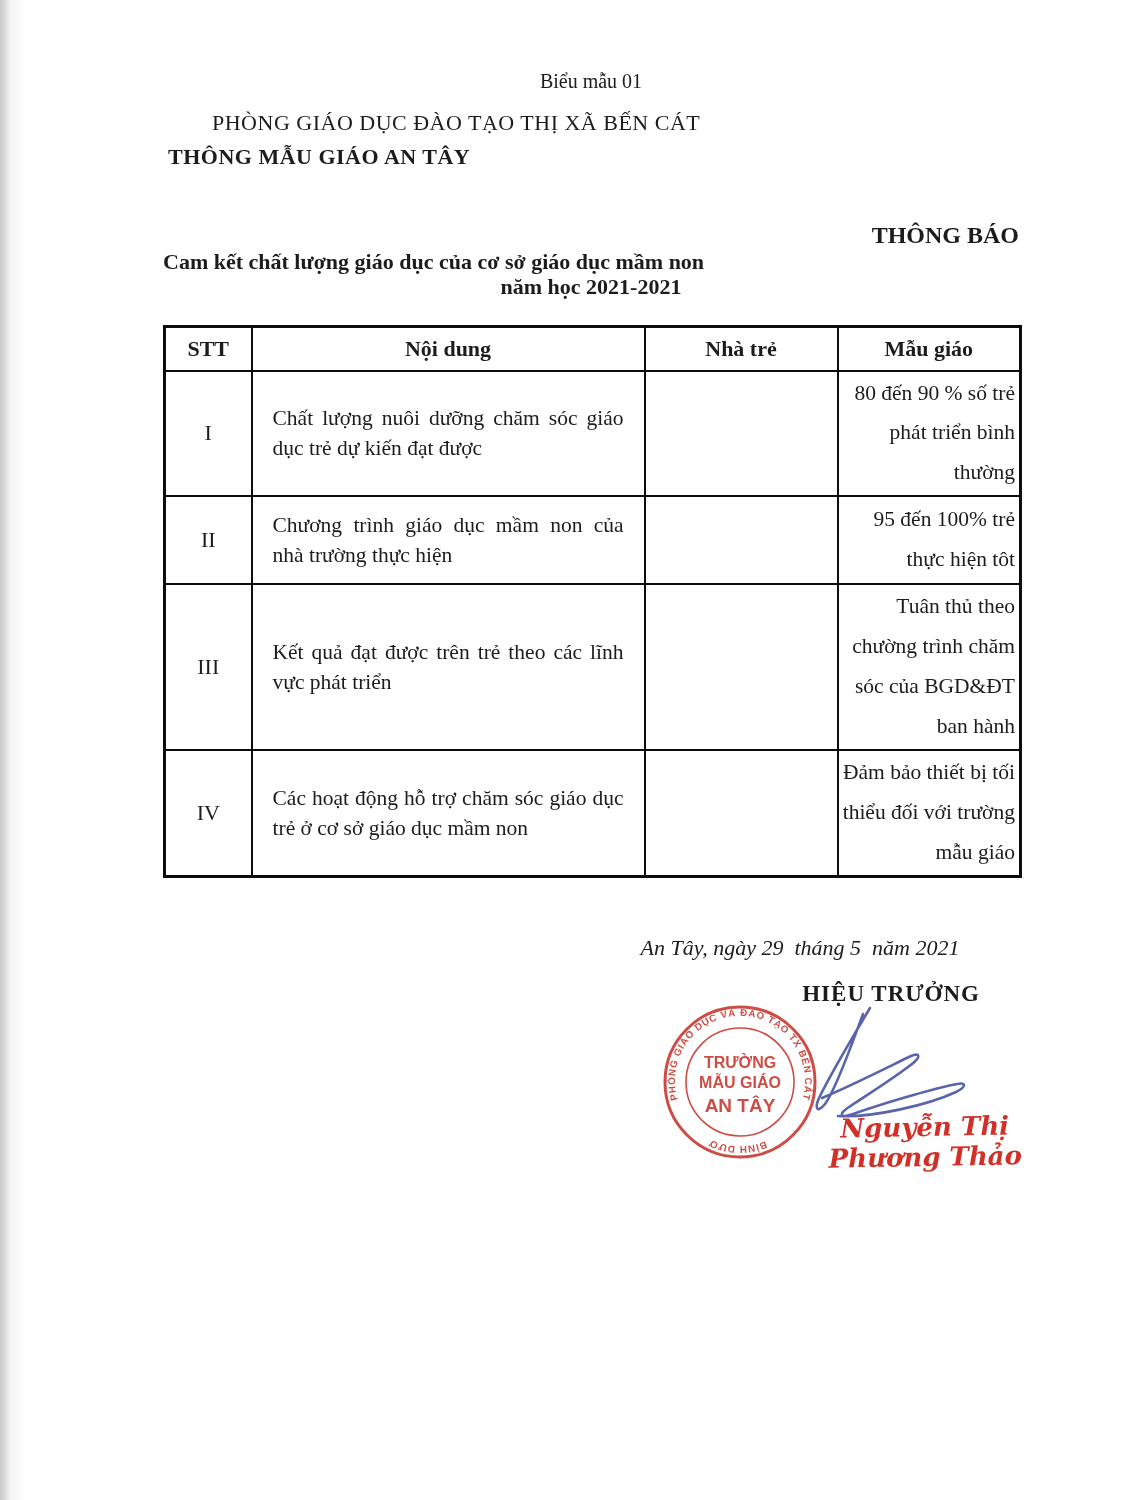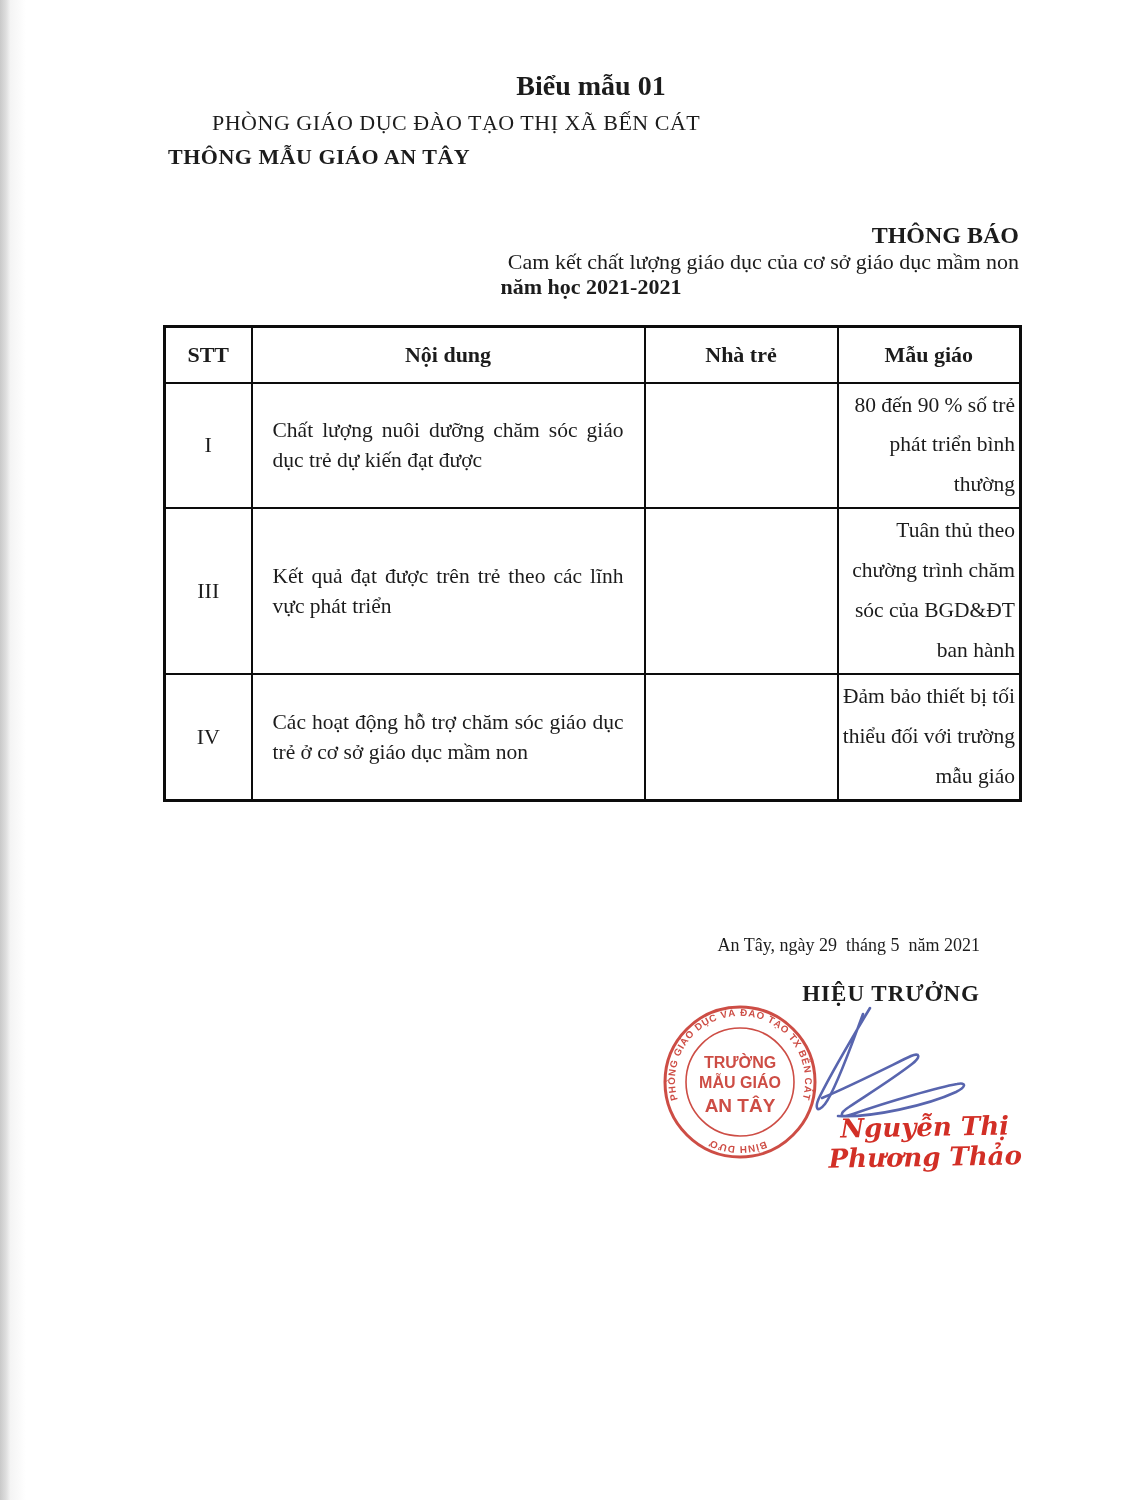--- a/index.html
+++ b/index.html
@@ -21,21 +21,21 @@
   .scan-edge2 {
     position: absolute;
     left: 10px; top: 0; bottom: 0;
     width: 16px;
     background: linear-gradient(to right, #f4f4f4, #ffffff);
   }
   .form-label {
     position: absolute;
     left: 163px; top: 70px; width: 856px;
     text-align: center;
-    font-size: 28px; font-weight: bold;
+    font-size: 20px; font-weight: normal;
   }
   .dept-line {
     position: absolute;
     left: 168px; top: 110px;
     font-size: 22px;
     letter-spacing: 0.5px;
     margin-left: 44px;
   }
   .school-line {
     position: absolute;
@@ -45,22 +45,22 @@
   }
   .heading {
     position: absolute;
     left: 163px; top: 222px; width: 856px;
     text-align: right;
     font-size: 24px; font-weight: bold;
   }
   .subheading {
     position: absolute;
     left: 163px; top: 249px; width: 856px;
-    text-align: right;
-    font-size: 22px; font-weight: normal;
+    text-align: left;
+    font-size: 22px; font-weight: bold;
   }
   .school-year {
     position: absolute;
     left: 163px; top: 274px; width: 856px;
     text-align: center;
     font-size: 22px; font-weight: bold;
   }
   table.commit-table {
     position: absolute;
     left: 163px; top: 325px;
@@ -77,30 +77,31 @@
   table.commit-table { border: 3px solid #0c0c0c; }
   th.h-cell { font-size: 22px; font-weight: bold; text-align: center; padding: 2px; }
   td.stt-cell { text-align: center; font-size: 22px; padding: 2px; }
   td.nd-cell { text-align: justify; padding: 2px 20px; line-height: 1.42; }
   td.nt-cell { padding: 2px; }
   td.mg-cell { text-align: right; padding: 2px 4px; line-height: 1.86; }
   .col-stt { width: 87px; }
   .col-nd  { width: 393px; }
   .col-nt  { width: 193px; }
   .col-mg  { width: 183px; }
-  .row-h  { height: 56px; }
+  .row-h  { height: 44px; }
   .row-1  { height: 121px; }
   .row-2  { height: 88px; }
   .row-3  { height: 153px; }
   .row-4  { height: 124px; }
   .date-line {
     position: absolute;
     left: 620px; top: 935px; width: 360px;
-    text-align: right;
-    font-size: 18px;
+    text-align: center;
+    font-style: italic;
+    font-size: 22px;
     white-space: pre-wrap;
   }
   .sig-title {
     position: absolute;
     left: 620px; top: 981px; width: 360px;
     text-align: right;
     font-size: 23px; font-weight: bold;
     letter-spacing: 1px;
   }
   .stamp-svg {
@@ -154,20 +155,26 @@
       <th class="h-cell">STT</th>
       <th class="h-cell">Nội dung</th>
       <th class="h-cell">Nhà trẻ</th>
       <th class="h-cell">Mẫu giáo</th>
     </tr>
     <tr class="row-1">
       <td class="stt-cell">I</td>
       <td class="nd-cell">Chất lượng nuôi dưỡng chăm sóc giáo dục trẻ dự kiến đạt được</td>
       <td class="nt-cell"></td>
       <td class="mg-cell">80 đến 90 % số trẻ phát triển bình thường</td>
+    </tr>
+    <tr class="row-2">
+      <td class="stt-cell">II</td>
+      <td class="nd-cell">Chương trình giáo dục mầm non của nhà trường thực hiện</td>
+      <td class="nt-cell"></td>
+      <td class="mg-cell">95 đến 100% trẻ thực hiện tôt</td>
     </tr>
     <tr class="row-3">
       <td class="stt-cell">III</td>
       <td class="nd-cell">Kết quả đạt được trên trẻ theo các lĩnh vực phát triển</td>
       <td class="nt-cell"></td>
       <td class="mg-cell">Tuân thủ theo chường trình chăm sóc của BGD&amp;ĐT ban hành</td>
     </tr>
     <tr class="row-4">
       <td class="stt-cell">IV</td>
       <td class="nd-cell">Các hoạt động hỗ trợ chăm sóc giáo dục trẻ ở cơ sở giáo dục mầm non</td>

